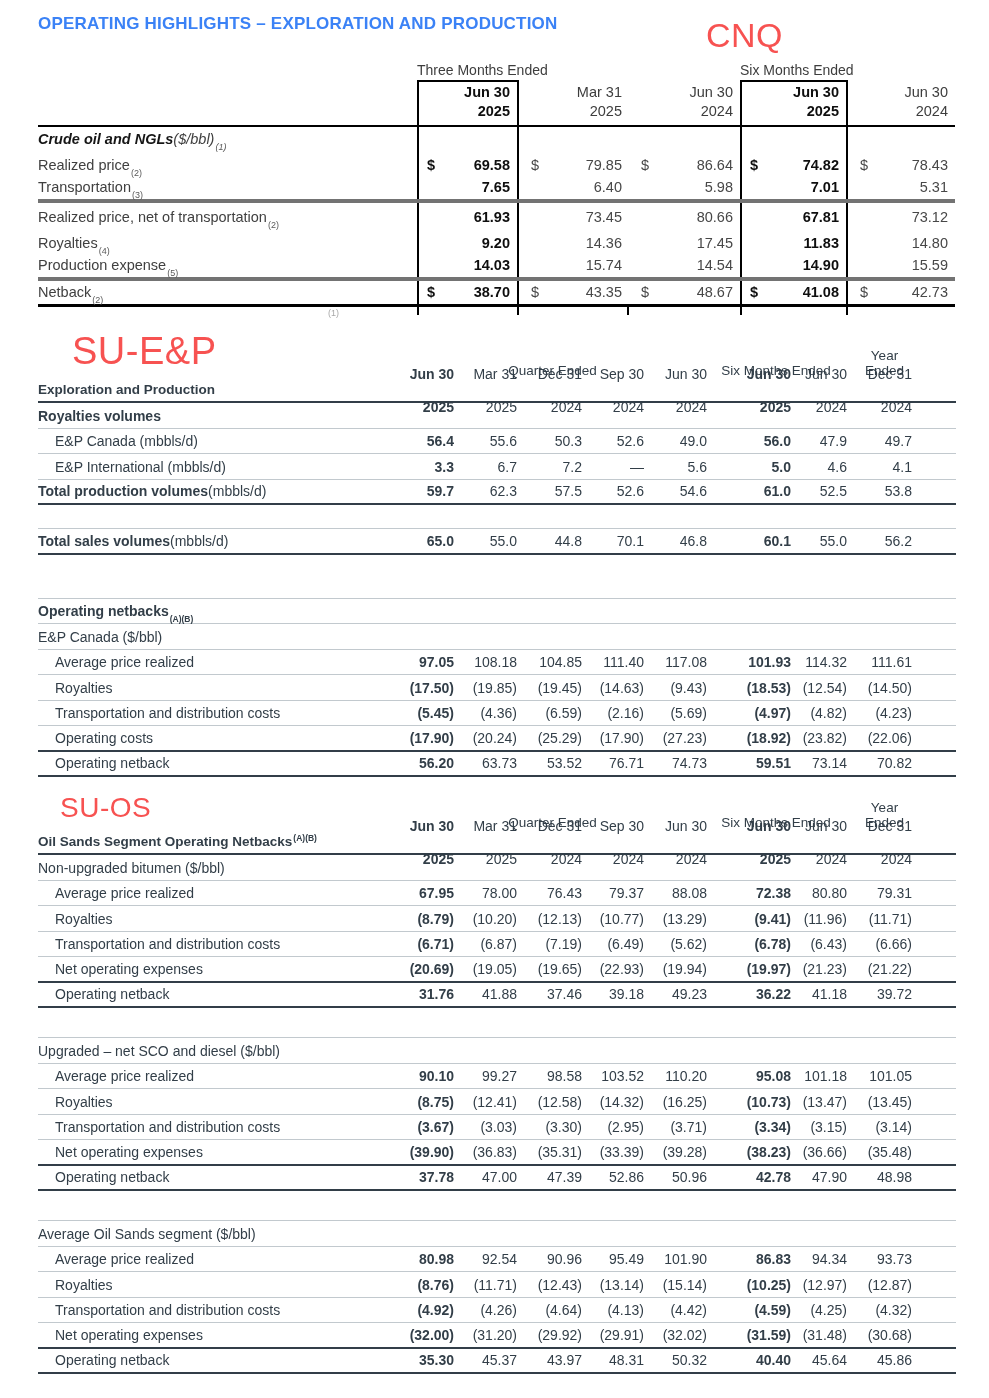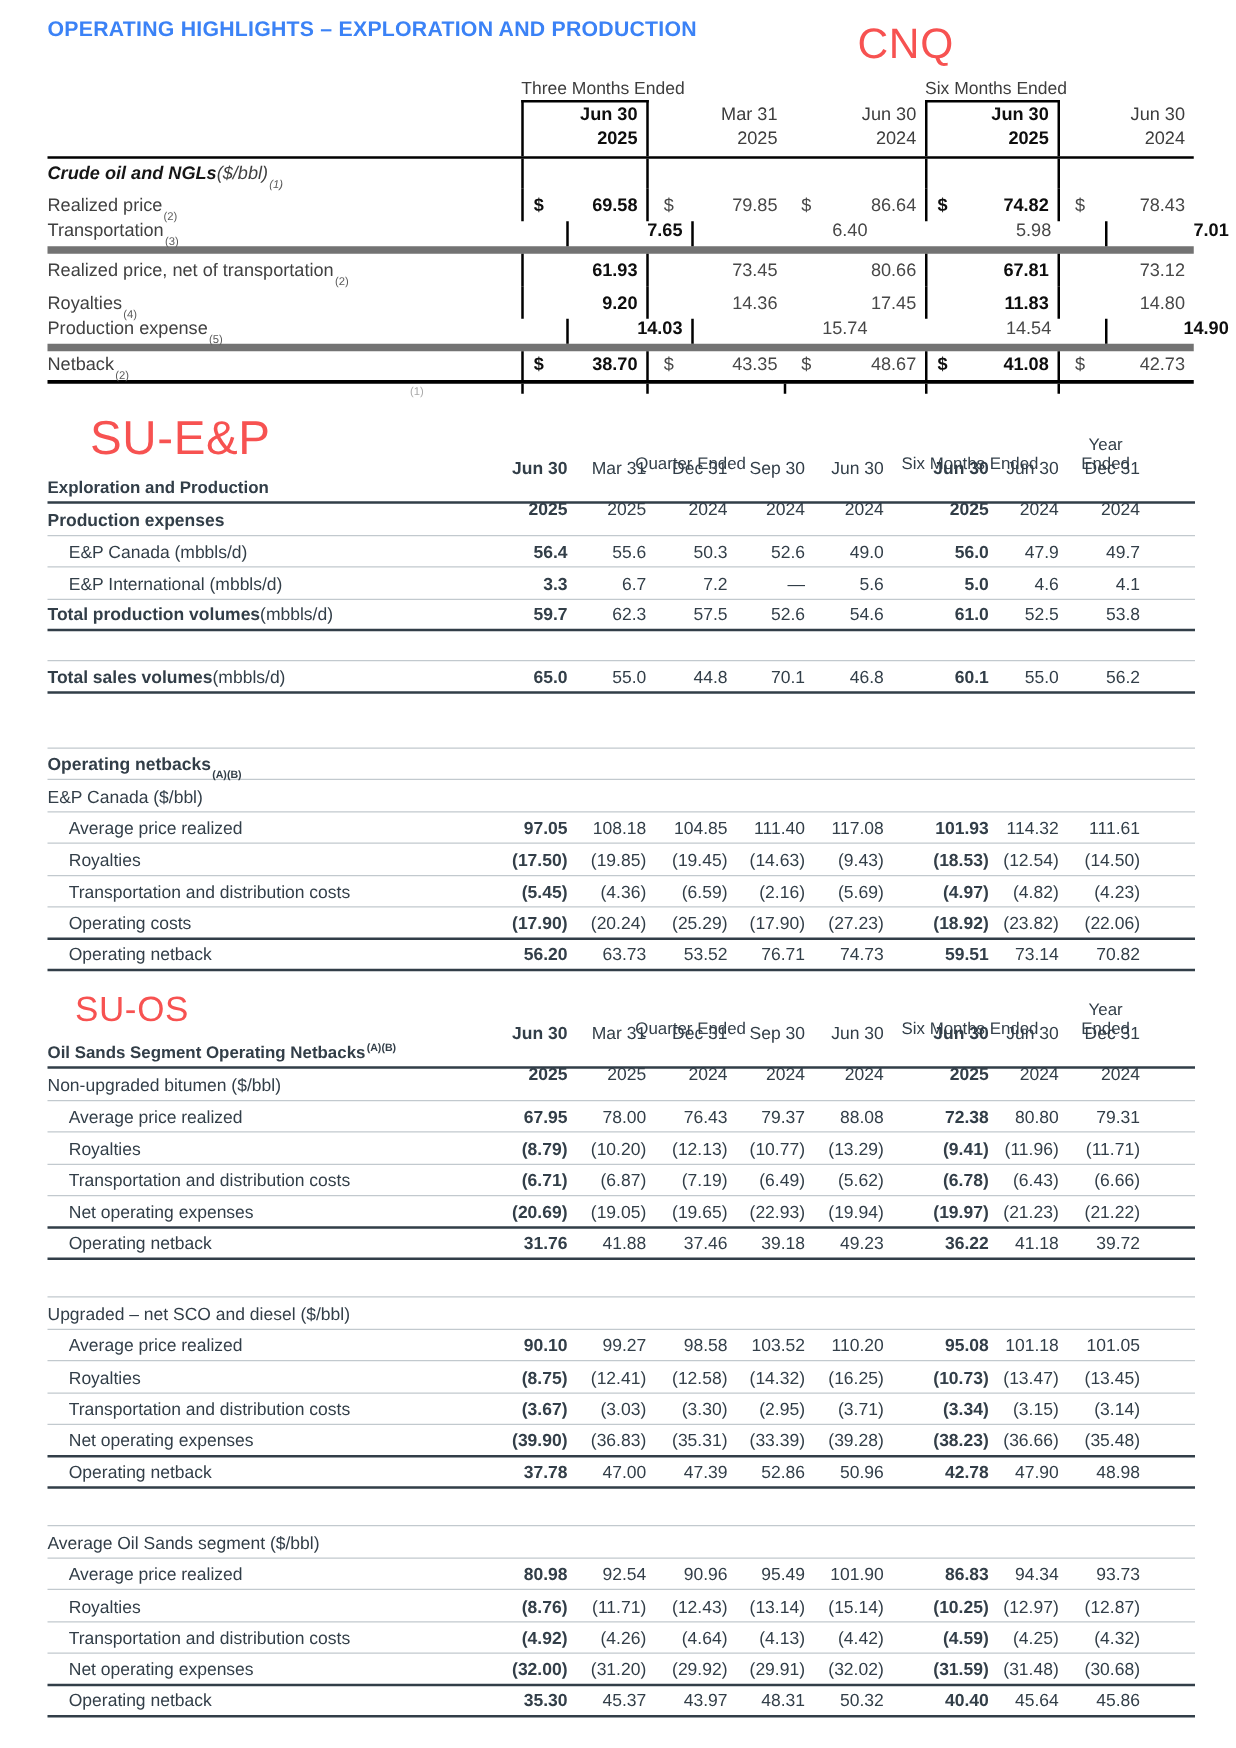--- a/index.html
+++ b/index.html
@@ -2,21 +2,21 @@
 <html><head>
 <meta charset="utf-8">
 <style>
   * { margin:0; padding:0; box-sizing:border-box; }
   html,body { background:#ffffff; }
   body {
     width:989px; height:1398px; position:relative; overflow:hidden;
     font-family:"Liberation Sans", sans-serif;
   }
   .annotation { position:absolute; color:#f75251; font-weight:400; letter-spacing:.5px; }
-  #ann-cnq  { left:686px; top:16px;  font-size:34px; }
+  #ann-cnq  { left:706px; top:16px;  font-size:34px; }
   #ann-suep { left:72px;  top:330px; font-size:38px; }
   #ann-suos { left:60px;  top:792px; font-size:28px; }
 
   .page-title { position:absolute; left:38px; top:14px; font-size:17px; font-weight:700; color:#3b82f6; letter-spacing:.2px; }
 
   sup.fn { font-size:9px; vertical-align:super; line-height:0; margin-left:1px; color:#5a5a5a; }
   sup.su-sup { font-size:8.5px; vertical-align:super; line-height:0; margin-left:1px; }
 
   
   .cnq { position:absolute; left:38px; top:56px; width:917px; color:#434343; font-size:14.5px; }
@@ -30,21 +30,21 @@
   .cnq-colhead .ch.boxed { border:2px solid #000; border-bottom:none; font-weight:700; color:#0e0e0e; }
   .cnq-row { height:26px; }
   .cnq-row.section { height:24px;font-style:italic; }
   .cnq-label { grid-column:1; display:flex; align-items:flex-end; padding-bottom:4px; color:#404040; }
   .cnq-label .b { font-weight:700; color:#161616; }
   .cnq-cell { display:flex; justify-content:flex-end; align-items:flex-end; padding:0 7px 4px 12px; color:#474747; }
   .cnq-cell.dollar { justify-content:space-between; }
   .cnq-cell.boxed { border-left:2px solid #000; border-right:2px solid #000; padding-left:8px; }
   .cnq-cell.boldcol { font-weight:700; color:#0e0e0e; }
   .rule-none {}
-  .rule-medium { border-bottom:6px solid #737373;gap:36px; }
+  .rule-medium { border-bottom:4px solid #737373; }
   .rule-thick  { border-bottom:3px solid #000; }
   .cnq-stub { height:8px; position:relative; }
   .cnq-stub .frag { position:absolute; left:290px; top:1px; font-size:9px; color:#a9a9a9; }
   .cnq-stub .edge-r { border-right:2px solid #000; }
 
   
   .su { position:absolute; left:38px; width:918px; color:#323e48; font-size:14px; }
   #su-ep { top:348px; }
   #su-os { top:800px; }
   .su-grid { display:grid; grid-template-columns:354px 68px 63px 65px 62px 63px 84px 56px 65px 38px; }
@@ -292,21 +292,21 @@
     <div class="m">2024</div>
     <div class="m">2024</div>
     <div class="m">2024</div>
     <div class="m bold">2025</div>
     <div class="m">2024</div>
     <div class="m">2024</div>
   </div>
   <div class="su-body">
       <div class="su-grid su-row r-light">
         <div class="su-label bold">
-          <span>Production expenses</span>
+          <span>Royalties volumes</span>
         </div>
       </div>
       <div class="su-grid su-row r-light">
         <div class="su-label indent">
           <span>E&amp;P Canada (mbbls/d)</span>
         </div>
         <div class="su-cell boldcol">56.4</div>
         <div class="su-cell">55.6</div>
         <div class="su-cell">50.3</div>
         <div class="su-cell">52.6</div>

